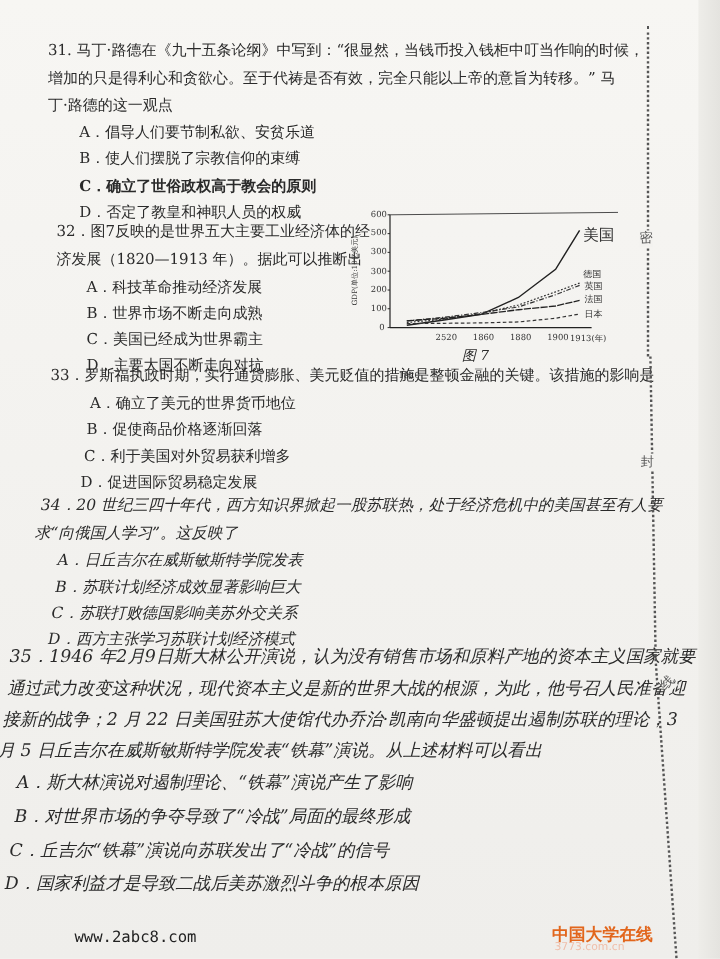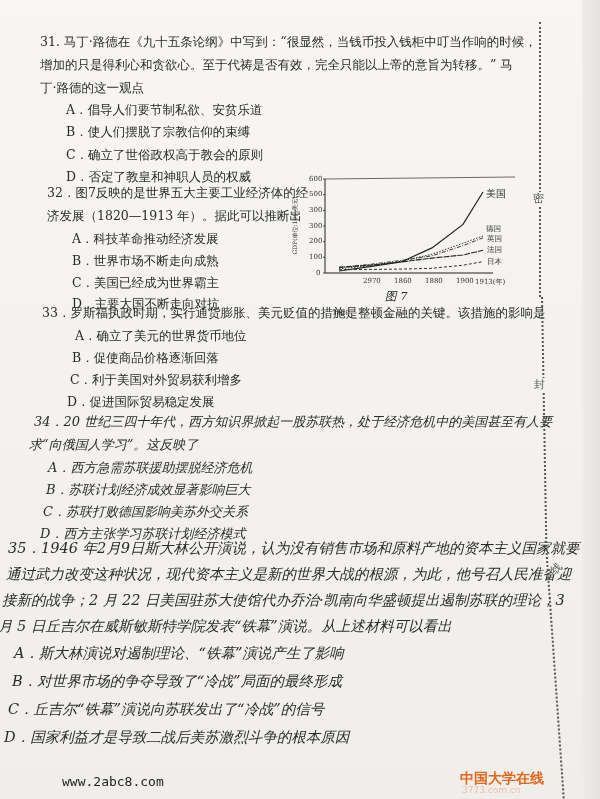--- a/index.html
+++ b/index.html
@@ -59,21 +59,21 @@
 
 <div class="page">
   <div class="edge"></div>
 
   <div>
     <div class="line q-head" style="left:40px;top:34px;">31. 马丁·路德在《九十五条论纲》中写到：“很显然，当钱币投入钱柜中叮当作响的时候，</div>
     <div class="line q-head" style="left:40px;top:57px;">增加的只是得利心和贪欲心。至于代祷是否有效，完全只能以上帝的意旨为转移。” 马</div>
     <div class="line q-head" style="left:40px;top:80px;">丁·路德的这一观点</div>
     <div class="line opt" style="left:66px;top:102px;">A．倡导人们要节制私欲、安贫乐道</div>
     <div class="line opt" style="left:66px;top:124px;">B．使人们摆脱了宗教信仰的束缚</div>
-    <div class="line opt" style="left:66px;top:147px;">C．确立了世俗政权高于教会的原则</div>
+    <div class="line opt" style="left:66px;top:147px;font-weight:bold;">C．确立了世俗政权高于教会的原则</div>
     <div class="line opt" style="left:66px;top:169px;">D．否定了教皇和神职人员的权威</div>
   </div>
 
   <div>
     <div class="line q-head" style="left:47px;top:185px;">32．图7反映的是世界五大主要工业经济体的经</div>
     <div class="line q-head" style="left:47px;top:208px;">济发展（1820—1913 年）。据此可以推断出</div>
     <div class="line opt" style="left:72px;top:231px;">A．科技革命推动经济发展</div>
     <div class="line opt" style="left:72px;top:253px;">B．世界市场不断走向成熟</div>
     <div class="line opt" style="left:72px;top:275px;">C．美国已经成为世界霸主</div>
     <div class="line opt" style="left:72px;top:296px;">D．主要大国不断走向对抗</div>
@@ -107,46 +107,46 @@
     <div class="chart-label" style="left:6px;top:15px;">500</div>
     <div class="chart-label" style="left:6px;top:31px;">300</div>
     <div class="chart-label" style="left:6px;top:47px;">300</div>
     <div class="chart-label" style="left:6px;top:62px;">200</div>
     <div class="chart-label" style="left:6px;top:78px;">100</div>
     <div class="chart-label" style="left:13px;top:94px;">0</div>
 
     <div class="chart-label" style="left:-36px;top:46px;transform:rotate(-90deg);font-size:6px;">GDP(单位:10亿美元)</div>
 
     <div class="chart-label" style="left:29px;top:102px;margin-top:32px;">1820</div>
-    <div class="chart-label" style="left:60px;top:102px;">2970</div>
+    <div class="chart-label" style="left:60px;top:102px;">2520</div>
     <div class="chart-label" style="left:91px;top:102px;">1860</div>
     <div class="chart-label" style="left:122px;top:102px;">1880</div>
     <div class="chart-label" style="left:153px;top:102px;">1900</div>
     <div class="chart-label" style="left:172px;top:102px;">1913(年)</div>
 
-    <div class="chart-label" style="left:183px;top:12px;font-size:10px;">美国</div>
+    <div class="chart-label" style="left:183px;top:12px;font-size:13px;">美国</div>
     <div class="chart-label" style="left:183px;top:49px;font-size:7.5px;">德国</div>
     <div class="chart-label" style="left:184px;top:59px;font-size:7.5px;">英国</div>
     <div class="chart-label" style="left:184px;top:70px;font-size:7.5px;">法国</div>
     <div class="chart-label" style="left:184px;top:82px;font-size:7.5px;">日本</div>
   </div>
   <div class="fig-caption">图 7</div>
 
   <div>
     <div class="line q-head" style="left:42px;top:305px;">33．罗斯福执政时期，实行通货膨胀、美元贬值的措施是整顿金融的关键。该措施的影响是</div>
     <div class="line opt" style="left:75px;top:328px;">A．确立了美元的世界货币地位</div>
     <div class="line opt" style="left:72px;top:350px;">B．促使商品价格逐渐回落</div>
     <div class="line opt" style="left:70px;top:372px;">C．利于美国对外贸易获利增多</div>
     <div class="line opt" style="left:67px;top:394px;">D．促进国际贸易稳定发展</div>
   </div>
 
   <div>
     <div class="line q-head italic" style="left:34px;top:414px;font-size:13px;">34．20 世纪三四十年代，西方知识界掀起一股苏联热，处于经济危机中的美国甚至有人要</div>
     <div class="line q-head italic" style="left:29px;top:437px;font-size:13px;">求“向俄国人学习”。这反映了</div>
-    <div class="line opt italic" style="left:48px;top:460px;font-size:13px;">A．西方急需苏联援助摆脱经济危机</div>
+    <div class="line opt italic" style="left:48px;top:460px;font-size:13px;">A．日丘吉尔在威斯敏斯特学院发表</div>
     <div class="line opt italic" style="left:46px;top:482px;font-size:13px;">B．苏联计划经济成效显著影响巨大</div>
     <div class="line opt italic" style="left:43px;top:504px;font-size:13px;">C．苏联打败德国影响美苏外交关系</div>
     <div class="line opt italic" style="left:40px;top:526px;font-size:13px;">D．西方主张学习苏联计划经济模式</div>
   </div>
 
   <div>
     <div class="line big italic" style="left:8px;top:539px;">35．1946 年2月9日斯大林公开演说，认为没有销售市场和原料产地的资本主义国家就要</div>
     <div class="line big italic" style="left:6px;top:565px;">通过武力改变这种状况，现代资本主义是新的世界大战的根源，为此，他号召人民准备迎</div>
     <div class="line big italic" style="left:2px;top:591px;">接新的战争；2 月 22 日美国驻苏大使馆代办乔治·凯南向华盛顿提出遏制苏联的理论；3</div>
     <div class="line big italic" style="left:-2px;top:617px;">月 5 日丘吉尔在威斯敏斯特学院发表“铁幕”演说。从上述材料可以看出</div>

